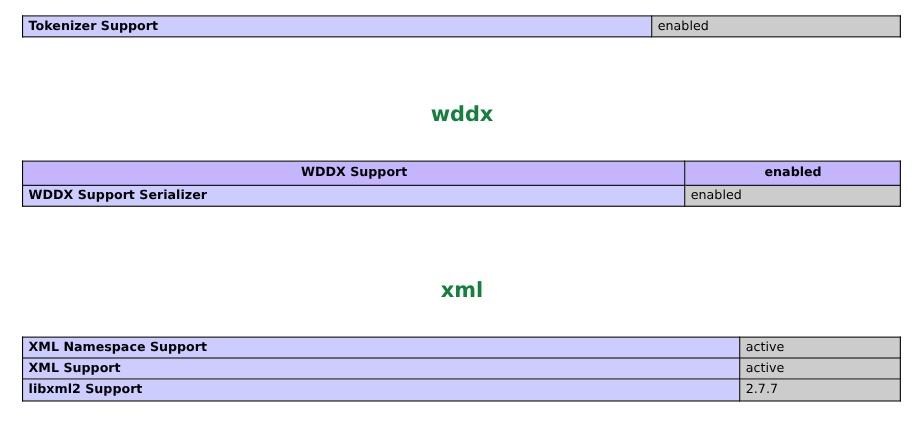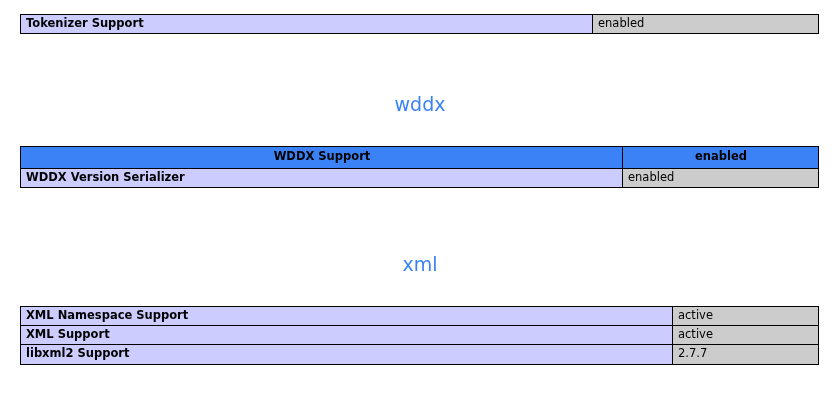--- a/index.html
+++ b/index.html
@@ -36,21 +36,21 @@
     padding: 2px 4px 3px 5px;
     vertical-align: middle;
     line-height: 1.15;
     height: 17px;
     box-sizing: border-box;
     overflow: hidden;
     white-space: nowrap;
   }
   
   tr.hrow th {
-    background-color: #3b82f6;
+    background-color: #c4b5fd;
     font-weight: bold;
     text-align: center;
     font-size: 11.5px;
     height: 22px;
   }
   
   td.e {
     background-color: #ccccff;
     font-weight: bold;
     text-align: left;
@@ -59,24 +59,24 @@
   
   td.v {
     background-color: #cccccc;
     font-weight: normal;
     text-align: left;
     font-size: 11.5px;
   }
   h2.module {
     text-align: center;
     font-size: 19px;
-    font-weight: normal;
+    font-weight: bold;
     margin: 0;
     padding: 0;
-    color: #3b82f6;
+    color: #15803d;
     font-family: "DejaVu Sans", "Liberation Sans", sans-serif;
   }
   
   .blk { position: absolute; left: 20px; }
   #tbl-tokenizer { top: 14px; }
   #head-wddx    { top: 93px;  left: 0; width: 840px; }
   #tbl-wddx     { top: 146px; }
   #head-xml     { top: 253px; left: 0; width: 840px; }
   #tbl-xml      { top: 306px; }
 </style>
@@ -104,21 +104,21 @@
     <colgroup>
       <col style="width:602px">
       <col style="width:196px">
     </colgroup>
     <tbody>
       <tr class="hrow">
         <th>WDDX Support</th>
         <th>enabled</th>
       </tr>
       <tr>
-        <td class="e">WDDX Version Serializer</td>
+        <td class="e">WDDX Support Serializer</td>
         <td class="v">enabled</td>
       </tr>
     </tbody>
   </table>
 
   <h2 class="module blk" id="head-xml">xml</h2>
 
   <table class="info blk" id="tbl-xml">
     <colgroup>
       <col style="width:652px">

